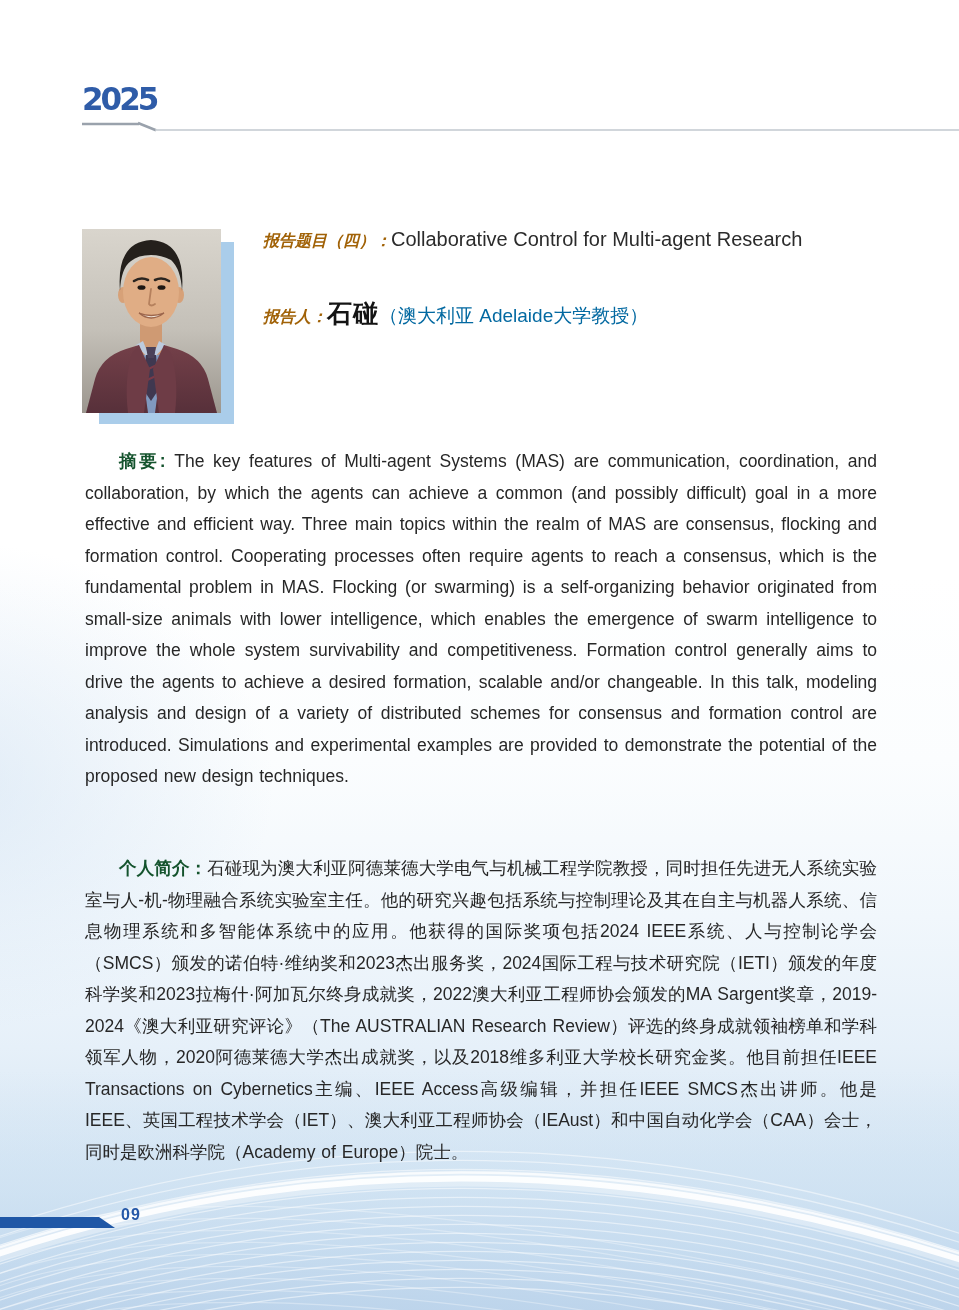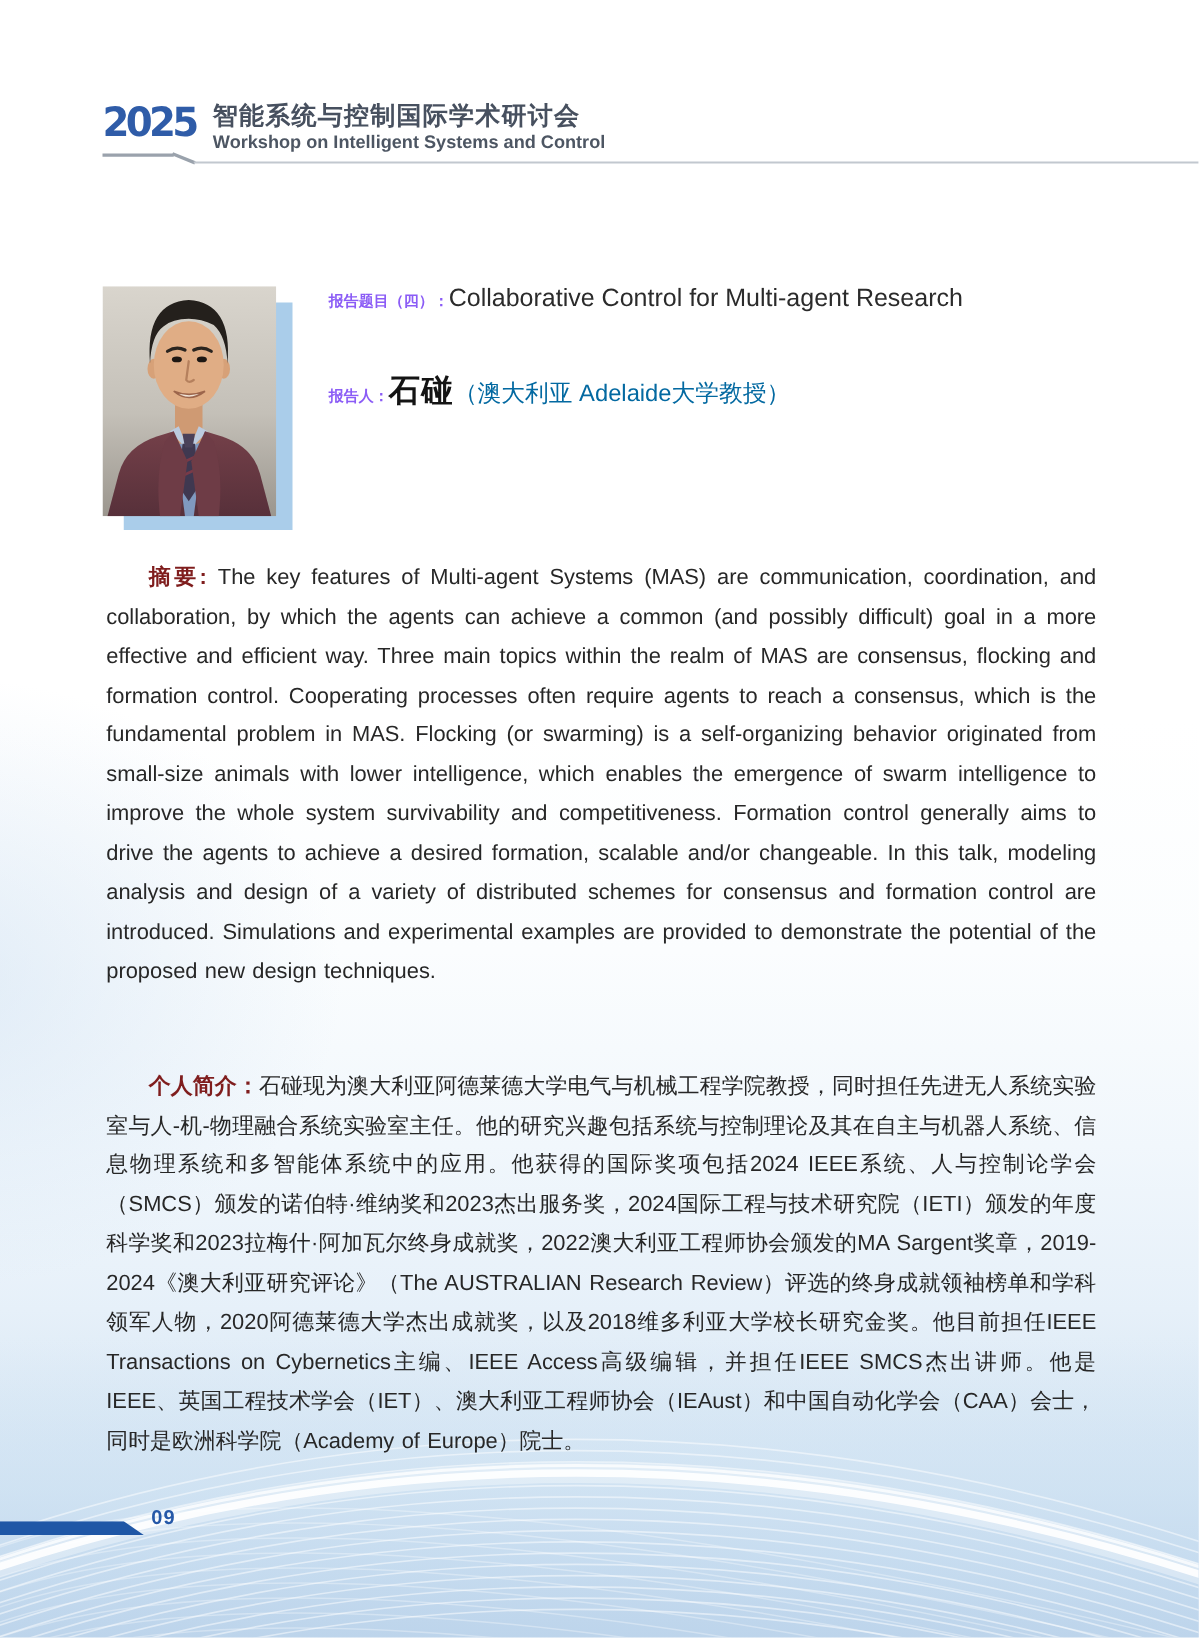--- a/index.html
+++ b/index.html
@@ -6,48 +6,48 @@
   body{
     width:959px;height:1310px;position:relative;overflow:hidden;
     font-family:"Liberation Sans","DejaVu Sans",sans-serif;
     background:linear-gradient(180deg,#ffffff 0%,#ffffff 44%,#fbfdfe 58%,#f1f7fc 70%,#e6f0f9 80%,#d8e7f4 88%,#c9dcef 96%,#c2d6ec 100%);
   }
   .left-tint{
     position:absolute;inset:0;pointer-events:none;
     background:radial-gradient(48% 26% at -6% 60%, rgba(203,222,241,.55), rgba(203,222,241,0) 72%);
   }
   
-  .header{position:absolute;left:82px;top:83px;display:flex;align-items:flex-start;gap:14px;}
+  .header{position:absolute;left:82px;top:83px;display:flex;align-items:flex-start;gap:25px;}
   .logo{
     color:#2f5ca8;font-weight:900;font-size:31px;line-height:31px;
     font-family:"DejaVu Sans","Liberation Sans",sans-serif;
     letter-spacing:-3px;transform:scaleY(1.04);transform-origin:left top;
   }
   .htitles{display:flex;flex-direction:column;}
   .htitle-zh{font-size:20px;font-weight:700;color:#47505f;letter-spacing:1px;line-height:21px;}
   .htitle-en{font-size:14.5px;font-weight:700;color:#4d5663;line-height:16px;margin-top:2px;}
   .hdivider{position:absolute;left:0;top:119px;}
   
   .photo-wrap{position:absolute;left:82px;top:229px;width:152px;height:196px;}
   .photo-backdrop{position:absolute;left:17px;top:13px;width:135px;height:182px;background:#aacdea;}
   .photo{position:absolute;left:0;top:0;width:139px;height:184px;box-shadow:0 0 0 1px rgba(255,255,255,.6) inset;}
   
   .talk-line1{position:absolute;left:263px;top:227px;white-space:nowrap;font-size:20px;line-height:24px;}
   .talk-line2{position:absolute;left:263px;top:300px;white-space:nowrap;font-size:19px;line-height:27px;}
-  .blue-label{color:#8b5cf6;font-weight:700;font-size:12px;}
+  .blue-label{color:#a16207;font-weight:700;font-size:16px;font-style:italic;}
   .talk-title-text{color:#2b2b2b;font-size:20px;}
   .speaker-name{color:#141414;font-weight:700;font-size:25px;letter-spacing:1px;}
   .speaker-affil{color:#0369a1;font-size:19px;}
   
   .para{
     position:absolute;left:85px;width:792px;margin:0;
     text-align:justify;font-size:17.5px;line-height:31.5px;color:#272727;
     text-indent:34px;word-spacing:1px;
   }
-  .para .lead{color:#7f1d1d;font-weight:700;}
+  .para .lead{color:#14532d;font-weight:700;}
   #abstract-para{top:446px;}
   #bio-para{top:853px;}
   
   .page-bar{position:absolute;left:0;top:1217px;}
   .page-num{position:absolute;left:121px;top:1206px;font-size:16px;font-weight:700;color:#2558a8;letter-spacing:1px;}
   
   .waves{position:absolute;left:0;top:1070px;width:959px;height:240px;}
 </style>
 </head>
 <body>
@@ -92,24 +92,20 @@
     <path d="M -20 291 Q 460 123 980 297"></path>
     <path d="M -20 300 Q 460 132 980 306"></path>
   </g>
   <path d="M -20 190 Q 460 24 980 196" fill="none" stroke="#ffffff" stroke-opacity="0.35" stroke-width="16"></path>
   <path d="M -20 190 Q 460 24 980 196" fill="none" stroke="#ffffff" stroke-opacity="0.9" stroke-width="6"></path>
   <path d="M -20 184 Q 460 18 980 190" fill="none" stroke="#ffffff" stroke-opacity="0.75" stroke-width="2.4"></path>
 </svg>
 
 <div class="header">
   <div class="logo">2025</div>
-  <div class="htitles">
-    <div class="htitle-zh">智能系统与控制国际学术研讨会</div>
-    <div class="htitle-en">Workshop on Intelligent Systems and Control</div>
-  </div>
 </div>
 <svg class="hdivider" width="959" height="14">
   <line x1="82" y1="5" x2="139" y2="5" stroke="#9aa2ac" stroke-width="2.6"></line>
   <line x1="138" y1="4" x2="156" y2="11.3" stroke="#9aa2ac" stroke-width="2.6"></line>
   <line x1="155" y1="11" x2="959" y2="11" stroke="#c2c8cf" stroke-width="1.5"></line>
 </svg>
 
 <div class="photo-wrap">
   <div class="photo-backdrop"></div>
   <svg class="photo" viewBox="0 0 139 184" aria-label="speaker-portrait">

